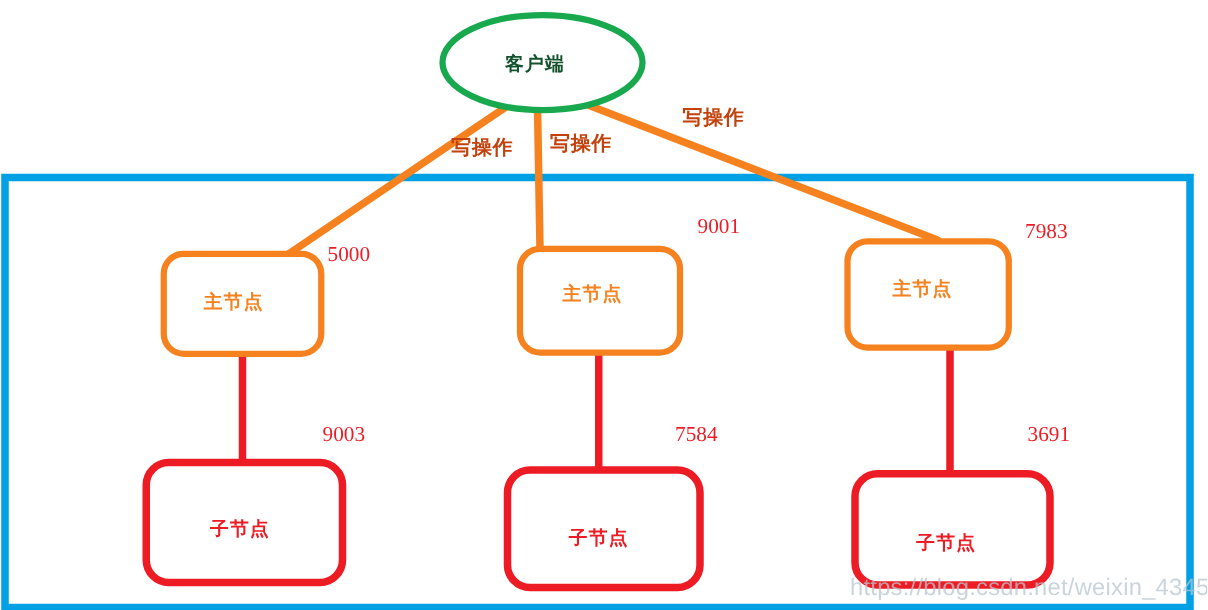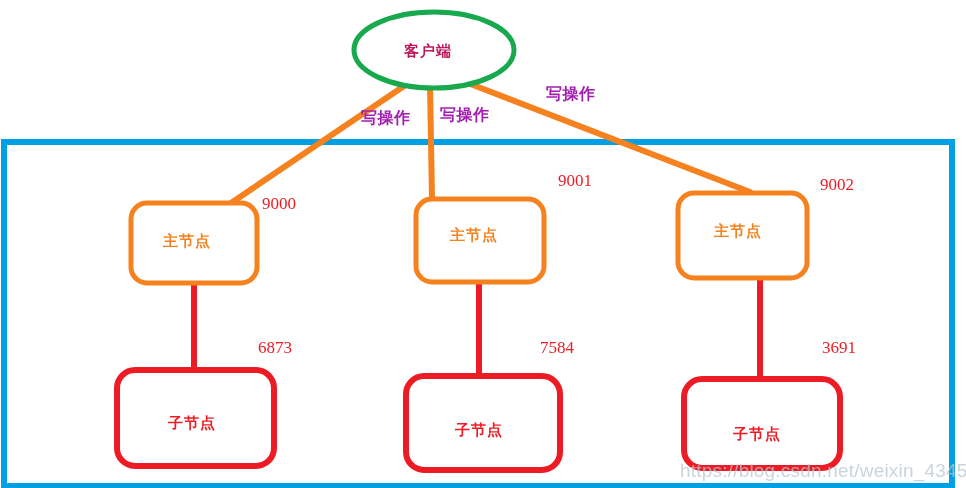--- a/index.html
+++ b/index.html
@@ -26,38 +26,38 @@
   }
   .node-label {
     position: absolute;
     font-weight: bold;
     font-size: 15px;
     letter-spacing: 1px;
     white-space: nowrap;
     pointer-events: none;
   }
   .client-text {
-    color: #be185d;
+    color: #14532d;
   }
   .master-text {
     color: #f5821f;
   }
   .child-text {
     color: #ed1c24;
   }
   .port-label {
     position: absolute;
     color: #ed1c24;
     font-size: 17px;
     font-family: "Liberation Serif", "DejaVu Serif", serif;
     white-space: nowrap;
   }
   .op-label {
     position: absolute;
-    color: #a21caf;
+    color: #c2410c;
     font-weight: bold;
     font-size: 16px;
     letter-spacing: 0.5px;
     white-space: nowrap;
   }
   .watermark {
     position: absolute;
     color: #b9c6cf;
     opacity: 0.75;
     font-size: 19px;
@@ -101,27 +101,27 @@
   <div class="node-label client-text" style="left:404px; top:42px;">客户端</div>
 
   <div class="op-label" style="left:361px; top:108px;">写操作</div>
   <div class="op-label" style="left:440px; top:105px;">写操作</div>
   <div class="op-label" style="left:546px; top:84px;">写操作</div>
 
   <div class="node-label master-text" style="left:163px; top:232px;">主节点</div>
   <div class="node-label master-text" style="left:450px; top:226px;">主节点</div>
   <div class="node-label master-text" style="left:714px; top:222px;">主节点</div>
 
-  <div class="port-label" style="left:262px; top:194px;">9000</div>
+  <div class="port-label" style="left:262px; top:194px;">5000</div>
   <div class="port-label" style="left:558px; top:171px;">9001</div>
-  <div class="port-label" style="left:820px; top:175px;">9002</div>
+  <div class="port-label" style="left:820px; top:175px;">7983</div>
 
   <div class="node-label child-text" style="left:168px; top:414px;">子节点</div>
   <div class="node-label child-text" style="left:455px; top:421px;">子节点</div>
   <div class="node-label child-text" style="left:733px; top:425px;">子节点</div>
 
-  <div class="port-label" style="left:258px; top:338px;">6873</div>
+  <div class="port-label" style="left:258px; top:338px;">9003</div>
   <div class="port-label" style="left:540px; top:338px;">7584</div>
   <div class="port-label" style="left:822px; top:338px;">3691</div>
 
   <div class="watermark" style="left:680px; top:460px;">https://blog.csdn.net/weixin_43451430</div>
 
 </div>
 
 </body></html>

